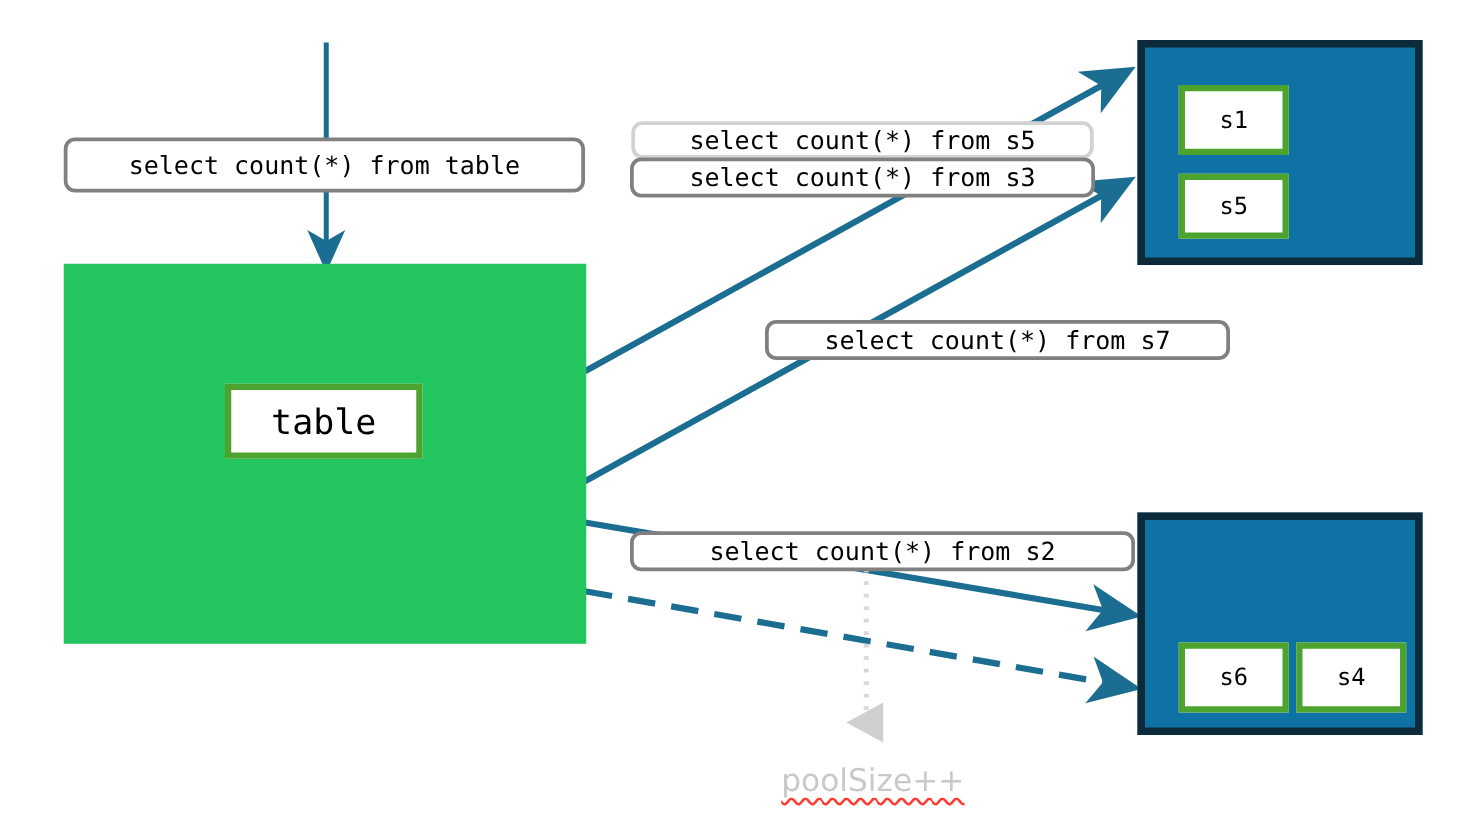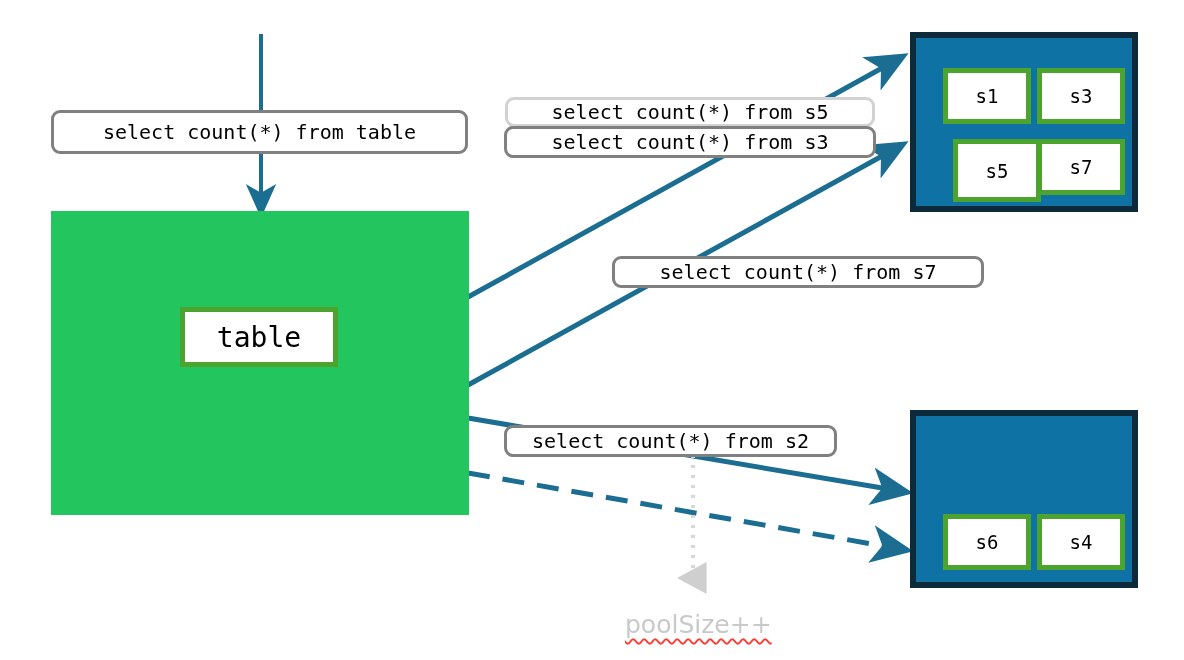--- a/index.html
+++ b/index.html
@@ -131,34 +131,32 @@
   </svg>
 
   <div class="label" id="lbl-from-table" style="left:51px; top:110px; width:417px; height:44px;">select count(*) from table</div>
 
   <div class="teal-box" id="table-container" style="left:51px; top:211px; width:418px; height:304px; border-width:5px;">
     <div class="node table-node" style="position:absolute; left:129px; top:96px; width:158px; height:60px;">table</div>
   </div>
 
   <div class="teal-box" id="pool-top" style="left:910px; top:32px; width:228px; height:180px;">
     <div class="node slot" style="position:absolute; left:27px; top:30px; width:88px; height:56px;">s1</div>
-    <div class="node slot" style="position:absolute; left:121px; top:30px; width:88px; height:56px;">s3</div>
-    <div class="node slot" style="position:absolute; left:37px; top:101px; width:88px; height:63px;">s5</div>
-    <div class="node slot" style="position:absolute; left:121px; top:101px; width:88px; height:56px;">s7</div>
+    <div class="node slot" style="position:absolute; left:27px; top:101px; width:88px; height:52px;">s5</div>
   </div>
 
   <div class="teal-box" id="pool-bottom" style="left:910px; top:410px; width:228px; height:178px;">
     <div class="node slot" style="position:absolute; left:27px; top:98px; width:88px; height:56px;">s6</div>
     <div class="node slot" style="position:absolute; left:121px; top:98px; width:88px; height:56px;">s4</div>
   </div>
 
   <div class="label dim" id="lbl-from-s5" style="left:505px; top:97px; width:370px; height:30px;">select count(*) from s5</div>
 
   <div class="label" id="lbl-from-s3" style="left:504px; top:126px; width:372px; height:32px;">select count(*) from s3</div>
 
   <div class="label" id="lbl-from-s7" style="left:612px; top:256px; width:372px; height:32px;">select count(*) from s7</div>
 
-  <div class="label" id="lbl-from-s2" style="left:504px; top:425px; width:333px; height:32px;">select count(*) from s2</div>
+  <div class="label" id="lbl-from-s2" style="left:504px; top:425px; width:404px; height:32px;">select count(*) from s2</div>
 
 
   <div id="poolsize" style="left:625px; top:594px;">poolSize++</div>
 
 </div>
 
 </body></html>

